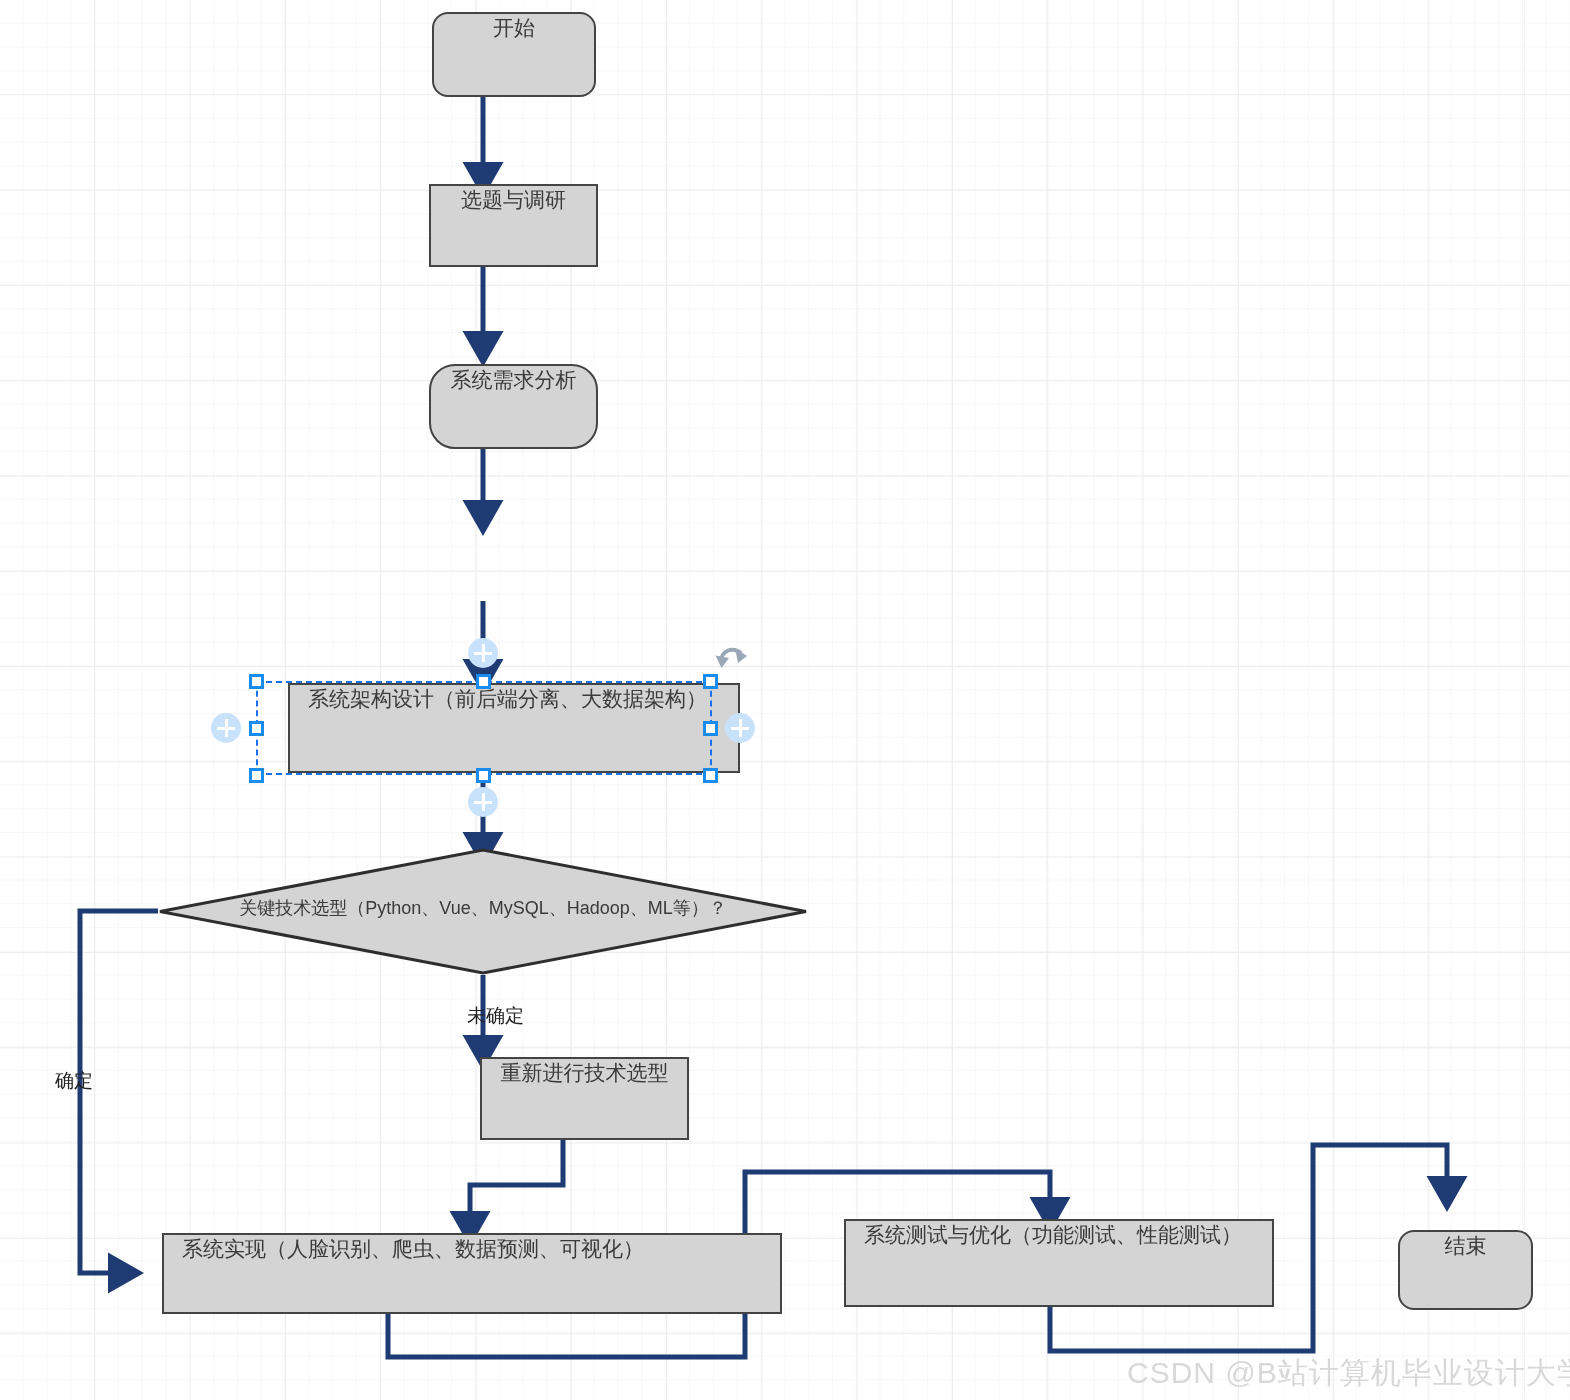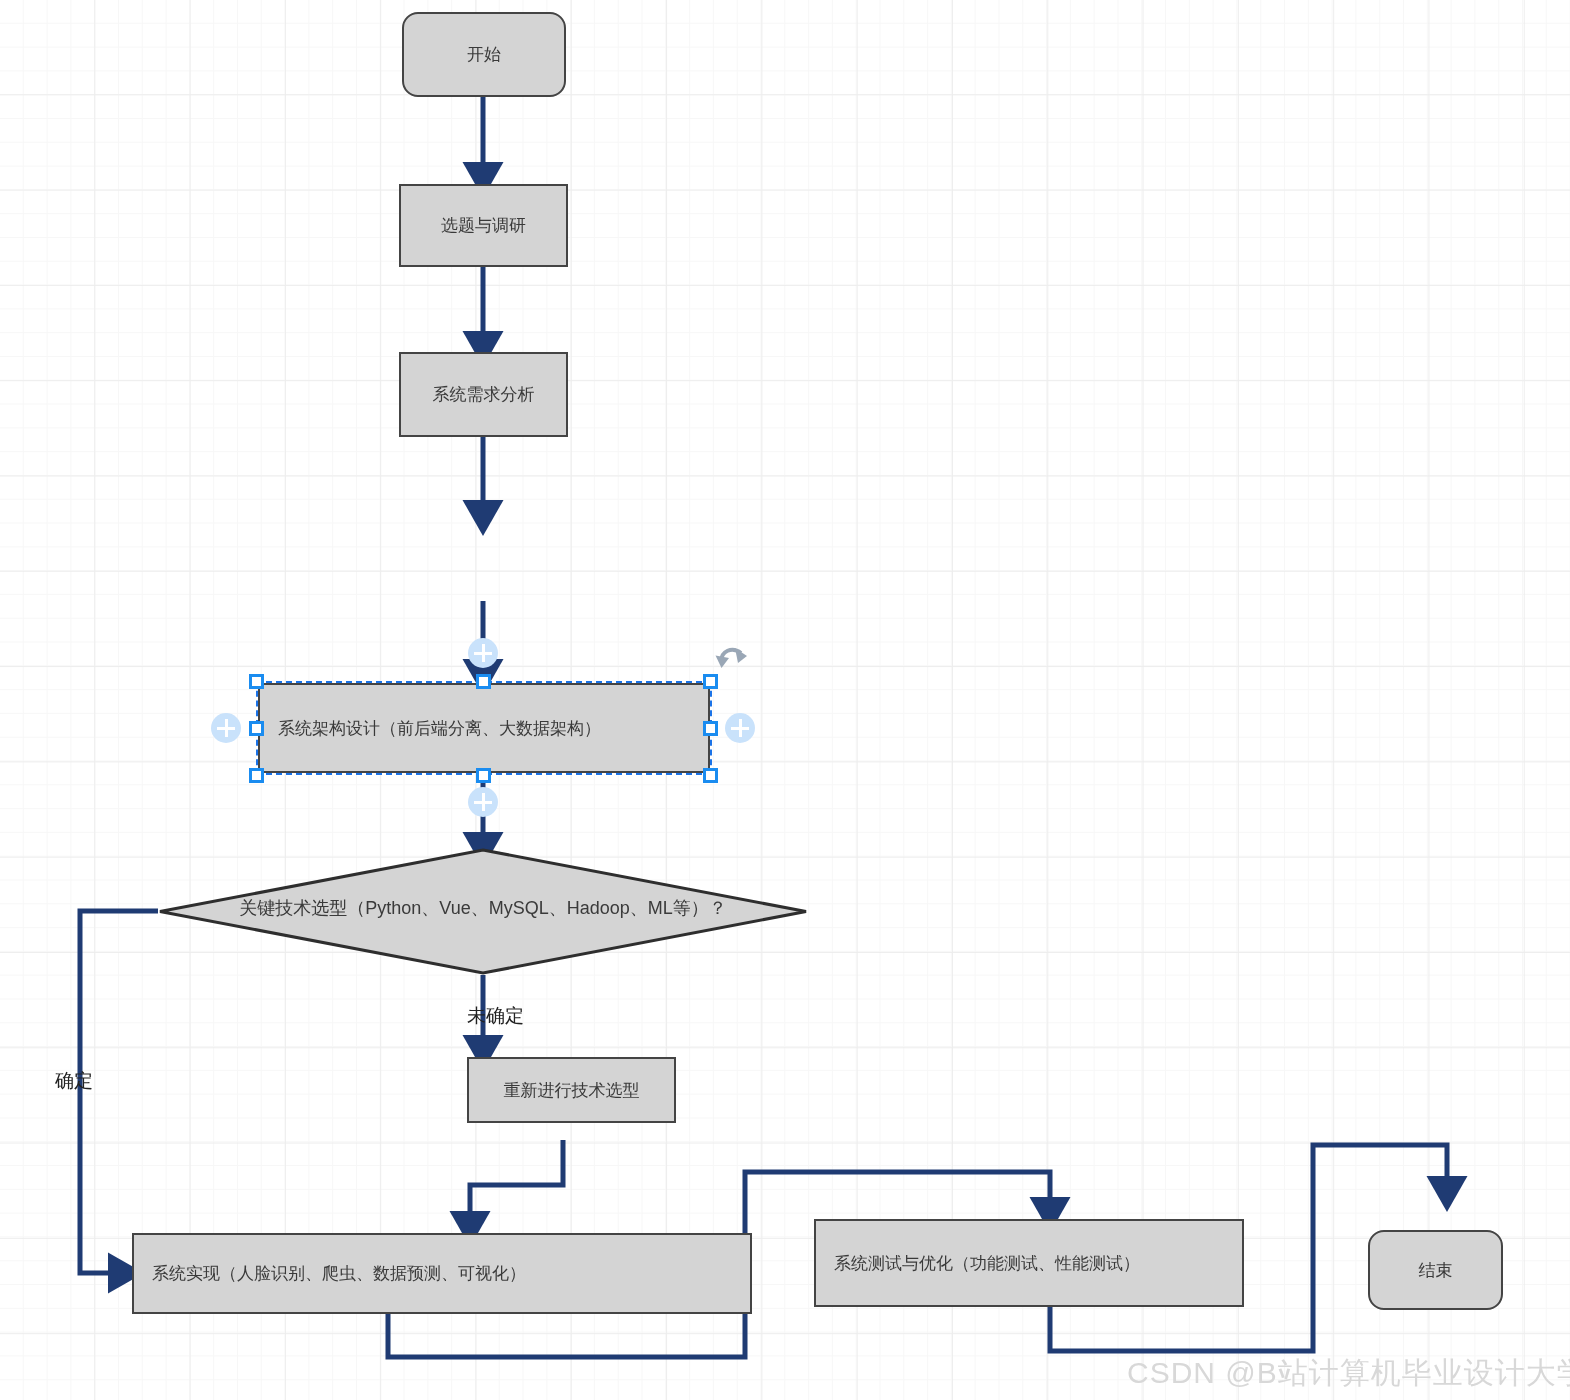--- a/index.html
+++ b/index.html
@@ -34,24 +34,25 @@
     width: 1570px;
     height: 1400px;
     pointer-events: none;
   }
   .node {
     position: absolute;
     box-sizing: border-box;
     background: #d4d4d4;
     border: 2px solid #444444;
     display: flex;
-    align-items: center;
+    align-items: flex-start;
     color: #3a3a3a;
-    font-size: 17px;
-    white-space: nowrap;
+    font-size: 21px;
+    white-space: nowrap;
+    margin-left: 30px;
   }
   .node.center {
     justify-content: center;
   }
   .node.terminator {
     border-radius: 16px;
     justify-content: center;
   }
   .node.pad {
     padding-left: 18px;
@@ -152,37 +153,37 @@
   </svg>
 
   <div class="node terminator" style="left:402px; top:12px; width:164px; height:85px;">
     <span>开始</span>
   </div>
 
   <div class="node center" style="left:399px; top:184px; width:169px; height:83px;">
     <span>选题与调研</span>
   </div>
 
-  <div class="node center" style="left:399px; top:352px; width:169px; height:85px;">
+  <div class="node center" style="left:399px; top:364px; width:169px; height:85px;border-radius:26px;">
     <span>系统需求分析</span>
   </div>
 
 
   <div class="node pad" style="left:258px; top:683px; width:452px; height:90px;">
     <span>系统架构设计（前后端分离、大数据架构）</span>
   </div>
 
   <div class="diamond-wrap" style="left:158px; top:848px; width:650px; height:127px;">
     <svg width="650" height="127" viewBox="0 0 650 127">
       <polygon points="325,2 648,63.5 325,125 2,63.5" fill="#d4d4d4" stroke="#2e2e2e" stroke-width="3"></polygon>
     </svg>
     <div class="diamond-label" style="left:-140px; top:48px; width:930px;">关键技术选型（Python、Vue、MySQL、Hadoop、ML等）？</div>
   </div>
 
-  <div class="node center" style="left:467px; top:1057px; width:209px; height:66px;">
+  <div class="node center" style="left:450px; top:1057px; width:209px; height:83px;">
     <span>重新进行技术选型</span>
   </div>
 
   <div class="node pad" style="left:132px; top:1233px; width:620px; height:81px;">
     <span>系统实现（人脸识别、爬虫、数据预测、可视化）</span>
   </div>
 
   <div class="node pad" style="left:814px; top:1219px; width:430px; height:88px;">
     <span>系统测试与优化（功能测试、性能测试）</span>
   </div>

